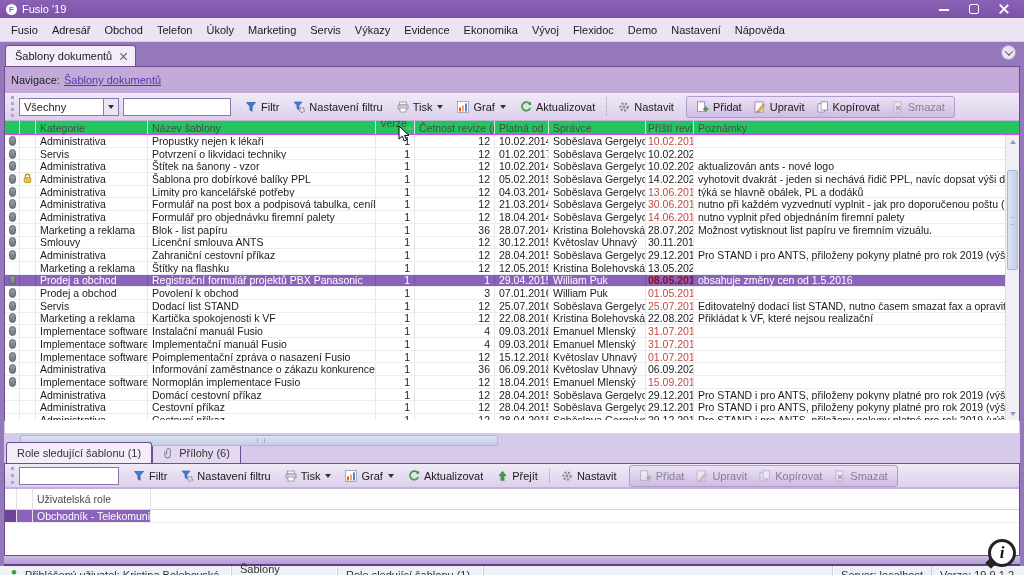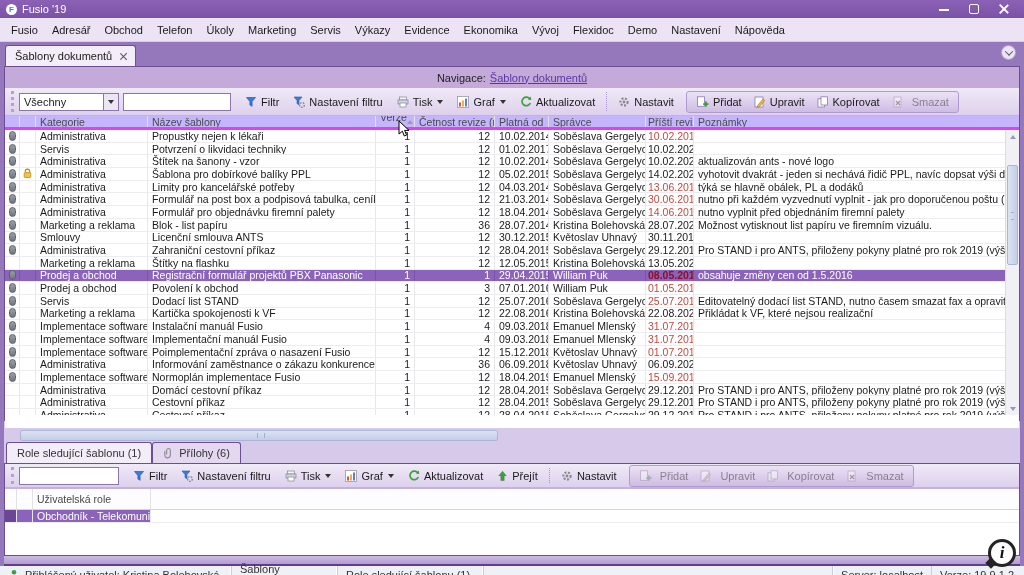--- a/index.html
+++ b/index.html
@@ -28,42 +28,42 @@
   .tabstrip { height:24px; position:relative; display:flex; align-items:flex-end; }
   .tab { background:#f2edf8; border:1px solid #6d4e92; border-bottom:none; border-radius:3px 3px 0 0; padding:3px 8px 3px 9px; display:flex; align-items:center; gap:7px; margin-left:1px; font-size:11px; height:21px; }
   .tab-close { width:8px; height:8px; position:relative; }
   .tab-close::before,.tab-close::after { content:""; position:absolute; left:3.4px; top:-0.5px; width:1.4px; height:9px; background:#555; }
   .tab-close::before { transform:rotate(45deg);} .tab-close::after { transform:rotate(-45deg);}
   .tab-list-btn { position:absolute; right:4px; top:3px; width:15px; height:15px; border-radius:50%; background:#ece4f4; border:1px solid #b49cd2; display:flex; align-items:center; justify-content:center; }
   .chev { width:6px; height:6px; border-right:1.6px solid #555; border-bottom:1.6px solid #555; transform:rotate(45deg) translate(-1px,-1px); }
 
   .content { background:#fff; border:1px solid #6d4e92; display:flex; flex-direction:column; height:355px; flex:0 0 auto; }
 
-  .navbar { height:21px; background:#c3aad9; display:flex; align-items:center; padding:0 6px; gap:4px; font-size:11px; color:#222; flex:0 0 auto;justify-content:center; }
+  .navbar { height:26px; background:#c3aad9; display:flex; align-items:center; padding:0 6px; gap:4px; font-size:11px; color:#222; flex:0 0 auto; }
   .nav-link { color:#5a35a8; text-decoration:underline; cursor:pointer; }
 
   
   .toolbar { height:28px; background:linear-gradient(#f0eaf7,#ddd0ec); display:flex; align-items:center; padding:0 4px; gap:2px; flex:0 0 auto; border-bottom:1px solid #c3b2da; }
   .toolbar.small { height:24px; border-bottom:1px solid #c3b2da; }
   .drag-grip { width:4px; align-self:stretch; margin:3px 2px; border-left:3px dotted #b3a0cc; }
   .combo { width:100px; height:18px; background:#fff; border:1px solid #8a76ab; display:flex; align-items:center; }
   .combo-text { flex:1; padding:0 4px; font-size:11px; }
   .combo-btn { width:15px; align-self:stretch; border-left:1px solid #8a76ab; background:#ece6f4; display:flex; align-items:center; justify-content:center; }
   .caret { width:0; height:0; border-left:3.5px solid transparent; border-right:3.5px solid transparent; border-top:4px solid #333; }
   .tb-input { width:108px; height:18px; background:#fff; border:1px solid #8a76ab; margin:0 6px 0 2px; padding:0 3px; font-size:11px; outline:none; }
   .tb-btn { display:flex; align-items:center; gap:4px; padding:3px 6px; border-radius:3px; font-size:11px; color:#1a1a1a; cursor:default; white-space:nowrap; }
   .tb-btn svg { flex:0 0 auto; }
   .tb-btn .caret { margin-left:1px; }
   .tb-sep { width:1px; align-self:stretch; margin:4px 3px; border-left:1px dotted #a991c9; }
   .tb-group { display:flex; align-items:center; background:linear-gradient(#ece2f5,#cfbce3); border:1px solid #b19bce; border-radius:3px; padding:1px 3px; margin-left:4px; }
-  .tb-btn.disabled { opacity:.45; filter:grayscale(.7);gap:8px; }
+  .tb-btn.disabled { opacity:.45; filter:grayscale(.7); }
 
   
   .table-wrap { position:relative; height:312px; flex:0 0 auto; background:#fff; overflow:hidden; }
-  .thead { display:flex; height:14px; border-bottom:3px solid #d946ef; background:#c4b5fd; color:#4a4a4a; font-size:10.5px; }
+  .thead { display:flex; height:14px; border-bottom:1px solid #d946ef; background:#22c55e; color:#4a4a4a; font-size:10.5px; }
   .th { display:flex; align-items:center; padding:0 4px; border-right:1px solid #e2e2e6; overflow:hidden; white-space:nowrap; }
   .tbody { height:285px; overflow:hidden; }
   .tr { display:flex; height:12.7px; border-bottom:1px solid #ededf1; background:#fff; }
   .td { padding:0 4px; border-right:1px solid #e8e8ec; overflow:hidden; white-space:nowrap; display:flex; align-items:center; font-size:10.5px; }
   .c-attach { width:15px; flex:0 0 auto; justify-content:center; padding:0 2px; }
   .c-lock   { width:16px; flex:0 0 auto; justify-content:center; padding:0 1px; }
   .c-cat    { width:112px; flex:0 0 auto; }
   .c-name   { width:228px; flex:0 0 auto; }
   .c-ver    { width:39px; flex:0 0 auto; justify-content:flex-end; }
   .c-freq   { width:80px; flex:0 0 auto; justify-content:flex-end; }

